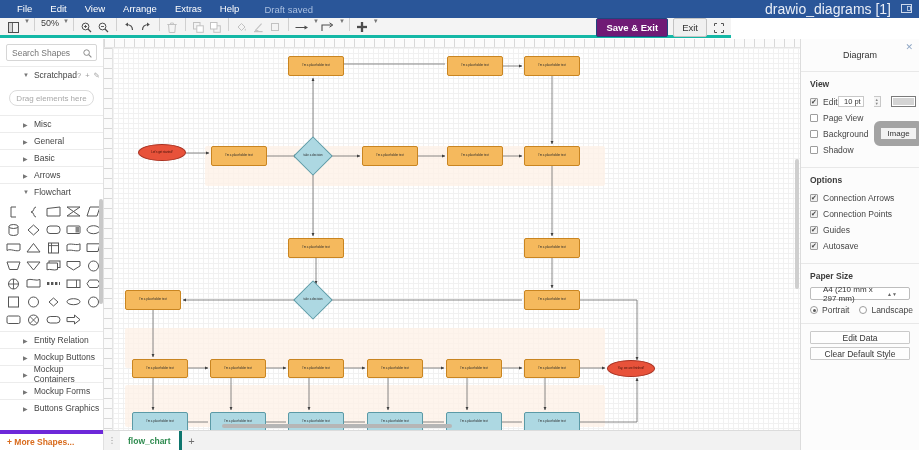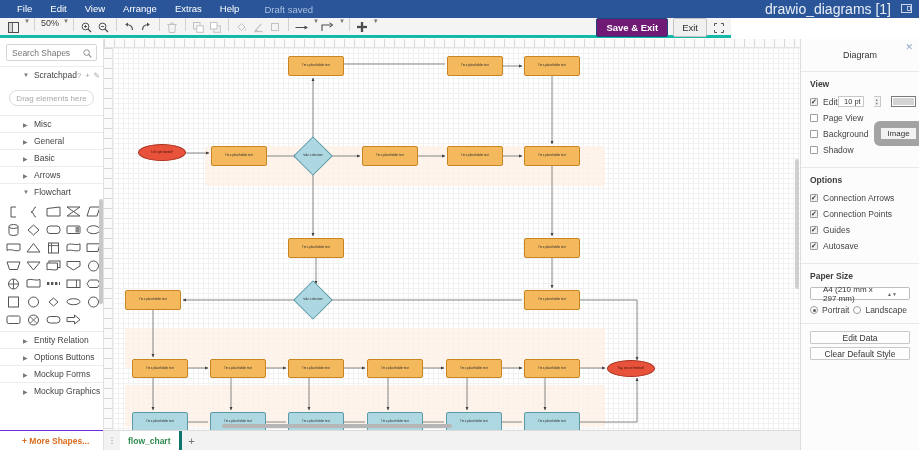--- a/index.html
+++ b/index.html
@@ -91,22 +91,22 @@
 
   #flowchart-shapes {
     padding: 4px 3px 4px 4px; display: grid;
     grid-template-columns: repeat(5, 19px); gap: 3px 1px;
   }
   .shape-cell { width: 19px; height: 15px; display: flex; align-items: center; justify-content: center; }
   .shape-cell svg { display: block; }
 
   #more-shapes {
     position: absolute; bottom: 0; left: 0; width: 103px; height: 20px;
-    border-top: 1px solid #6d28d9; background: #fff;
-    display: flex; align-items: center; padding-left: 22px;
+    border-top: 4px solid #6d28d9; background: #fff;
+    display: flex; align-items: center; padding-left: 7px;
     font-size: 8.5px; color: #d96c1e; font-weight: bold;
   }
 
   
   #panel-scroll {
     position: absolute; right: 0px; top: 160px; width: 4px; height: 105px;
     background: #c8c8c8; border-radius: 2px;
   }
 
   
@@ -217,21 +217,21 @@
   #bg-image-btn {
     margin-left: 6px; border: 7px solid #a3a3a3; background: #f2f2f2;
     font-size: 8px; padding: 1px 6px; color: #333; border-radius: 6px;
   }
   #paper-select {
     border: 1px solid #bdbdbd; background: #fff; height: 13px; width: 100%;
     font-size: 8px; color: #333; display: flex; align-items: center;
     padding: 0 12px; border-radius: 2px; position: relative; margin-bottom: 5px;
   }
   #paper-select .caret { margin-left: auto; font-size: 5px; color: #666; }
-  .orient-row { display: flex; align-items: center; gap: 4px; font-size: 8.5px; color: #444; }
+  .orient-row { display: flex; align-items: center; gap: 10px; font-size: 8.5px; color: #444; }
   .orient-item { display: flex; align-items: center; }
   .fp-btn {
     border: 1px solid #c9c9c9; background: #fdfdfd; width: 100%; height: 13px;
     font-size: 8.5px; color: #333; display: flex; align-items: center;
     justify-content: center; margin-bottom: 3px; border-radius: 1px;
   }
 
   
   #tabbar {
     position: absolute; bottom: 0; left: 104px; width: 696px; height: 20px;
@@ -637,29 +637,33 @@
         </div>
       <div class="shape-cell"></div>
     </div>
 
     <div class="panel-section">
       <span class="tri">▶</span>
       <span>Entity Relation</span>
     </div>
     <div class="panel-section">
       <span class="tri">▶</span>
-      <span>Options Buttons</span>
+      <span>Mockup Buttons</span>
+    </div>
+    <div class="panel-section">
+      <span class="tri">▶</span>
+      <span>Mockup Containers</span>
     </div>
     <div class="panel-section">
       <span class="tri">▶</span>
       <span>Mockup Forms</span>
     </div>
     <div class="panel-section">
       <span class="tri">▶</span>
-      <span>Mockup Graphics</span>
+      <span>Buttons Graphics</span>
     </div>
 
     <div id="panel-scroll"></div>
     <div id="more-shapes">+ More Shapes...</div>
   </div>
 
   <div id="canvas-area">
     <div id="ruler-top"></div>
     <div id="ruler-left"></div>
     <div id="canvas">

